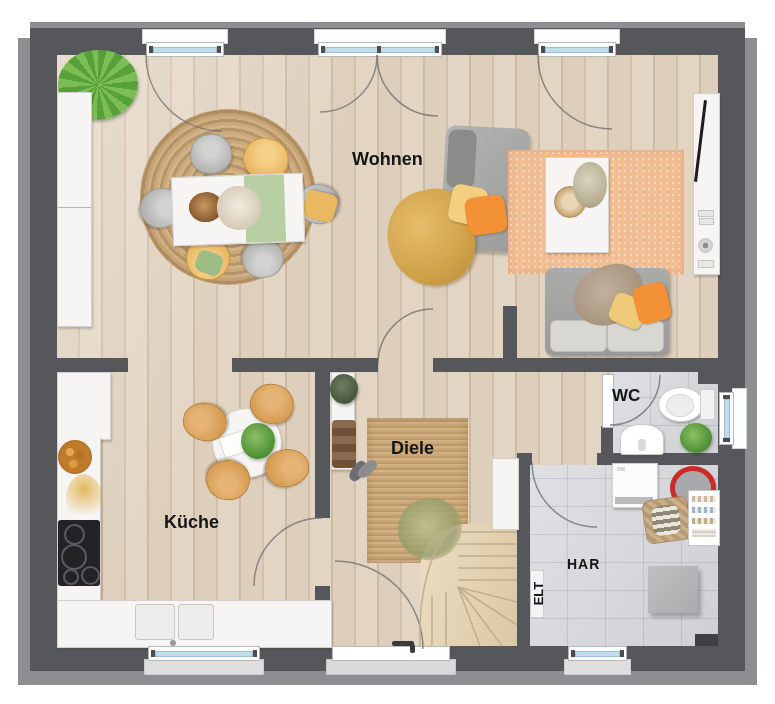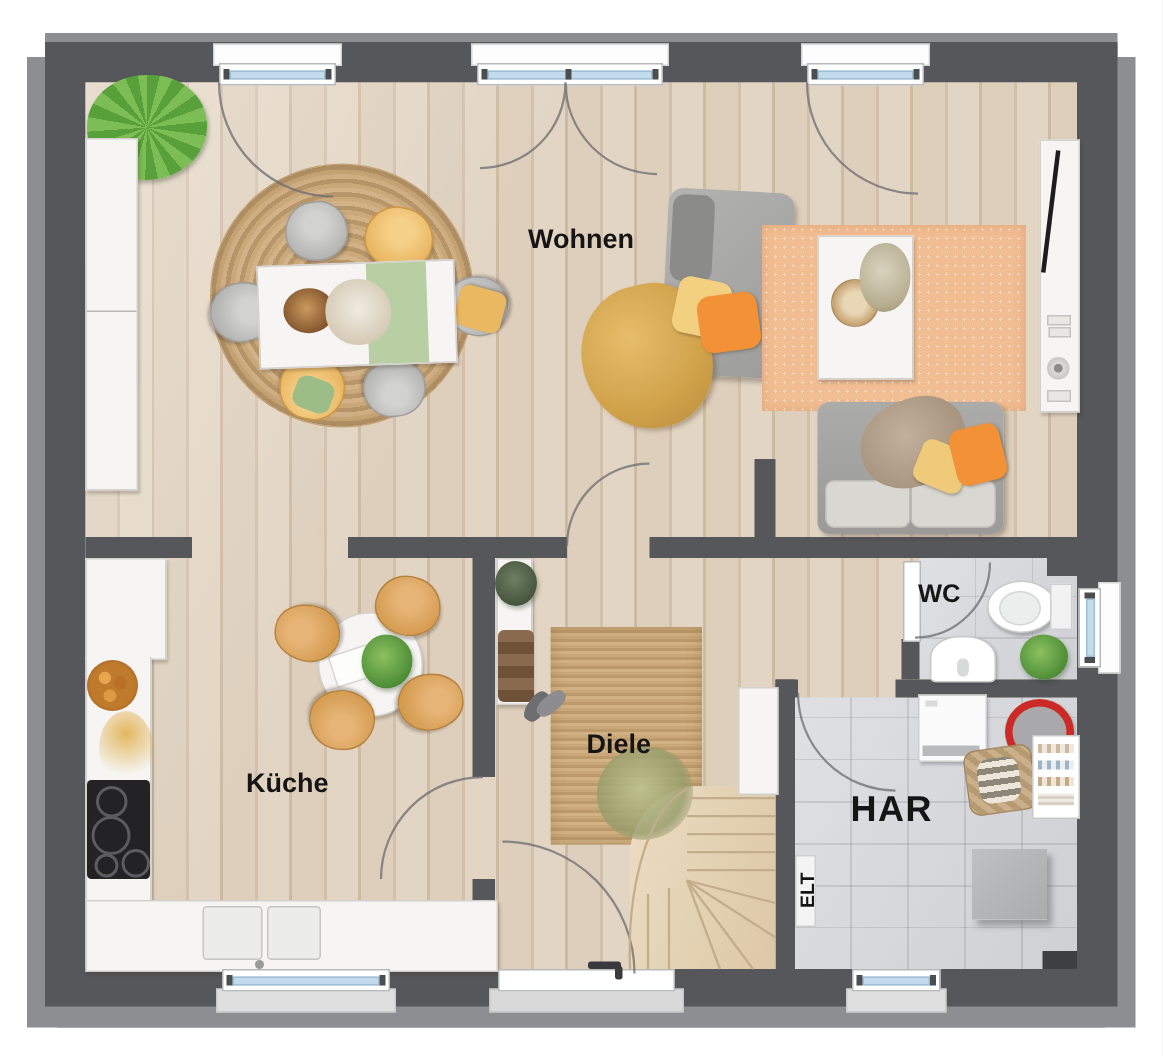--- a/index.html
+++ b/index.html
@@ -257,18 +257,18 @@
       <line x1="458" y1="587" x2="517" y2="625"></line>
       <line x1="458" y1="587" x2="517" y2="602"></line>
       <line x1="432" y1="596" x2="432" y2="646"></line>
       <line x1="446" y1="592" x2="446" y2="646"></line>
       <path d="M 420 646 C 418 596 430 540 458 526"></path>
     </g>
   </svg>
 
   <div class="abs room-label" style="left:352px;top:149px;font-size:18px;">Wohnen</div>
   <div class="abs room-label" style="left:164px;top:512px;font-size:18px;">Küche</div>
-  <div class="abs room-label" style="left:391px;top:438px;font-size:18px;margin-top:48px;">Diele</div>
+  <div class="abs room-label" style="left:391px;top:438px;font-size:18px;">Diele</div>
   <div class="abs room-label" style="left:612px;top:386px;font-size:17px;">WC</div>
-  <div class="abs room-label" style="left:567px;top:526px;font-size:24px;letter-spacing:1px;">HAR</div>
+  <div class="abs room-label" style="left:567px;top:556px;font-size:14px;letter-spacing:1px;">HAR</div>
   <div class="abs room-label" style="left:516px;top:586px;font-size:13px;transform:rotate(-90deg);transform-origin:center;width:44px;text-align:center;">ELT</div>
 
 </div>
 
 </body></html>

